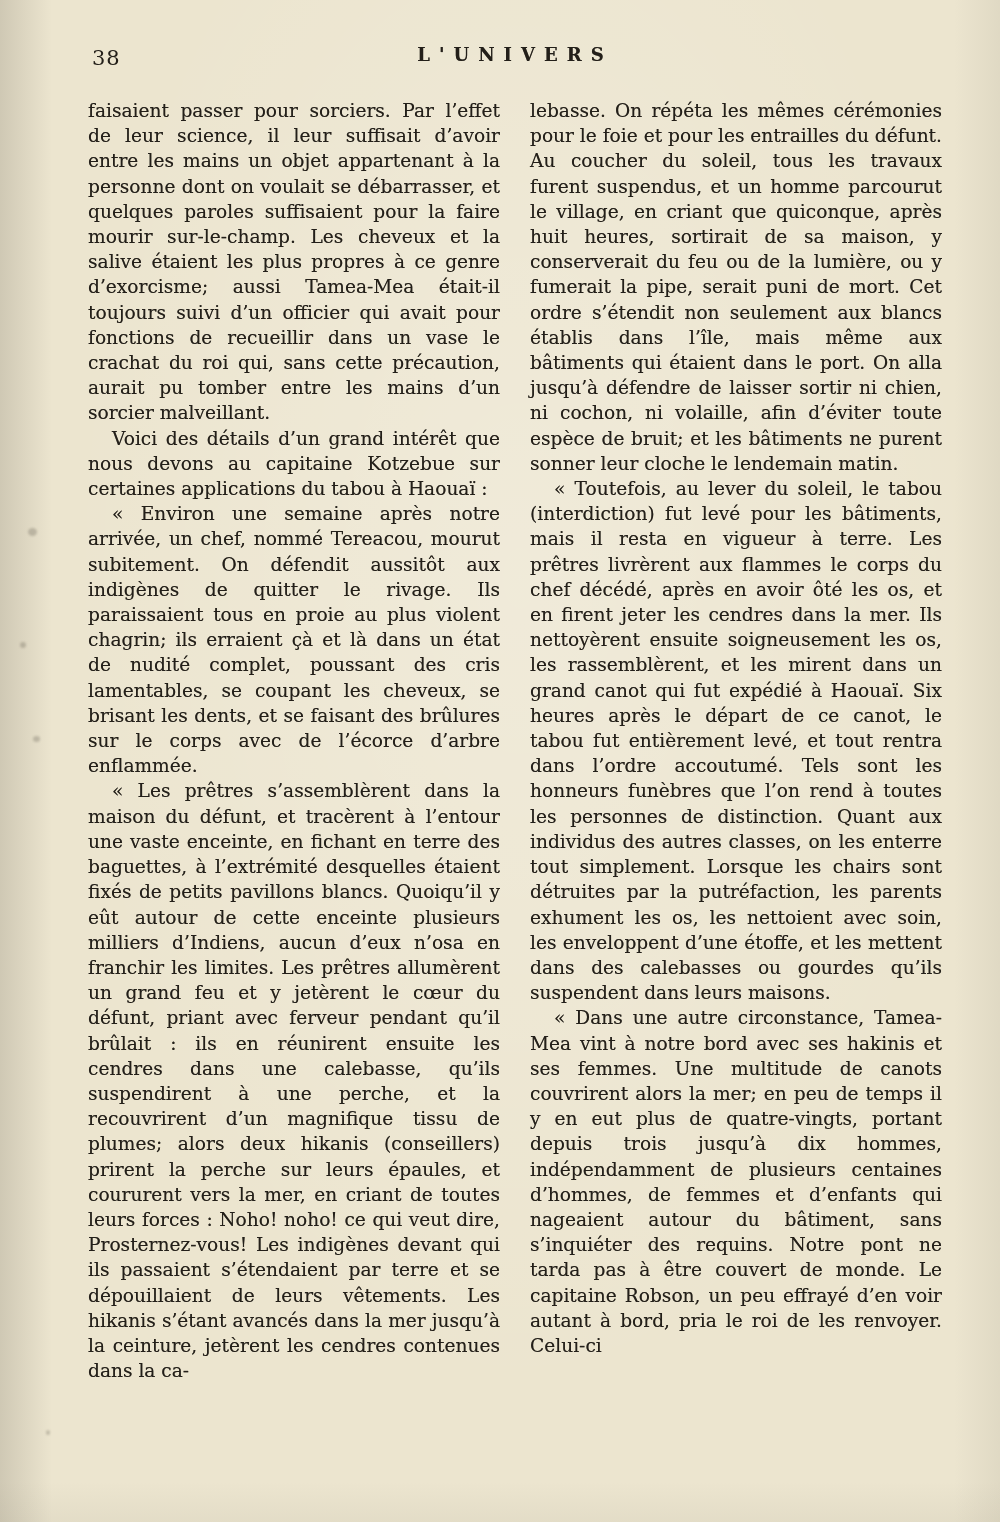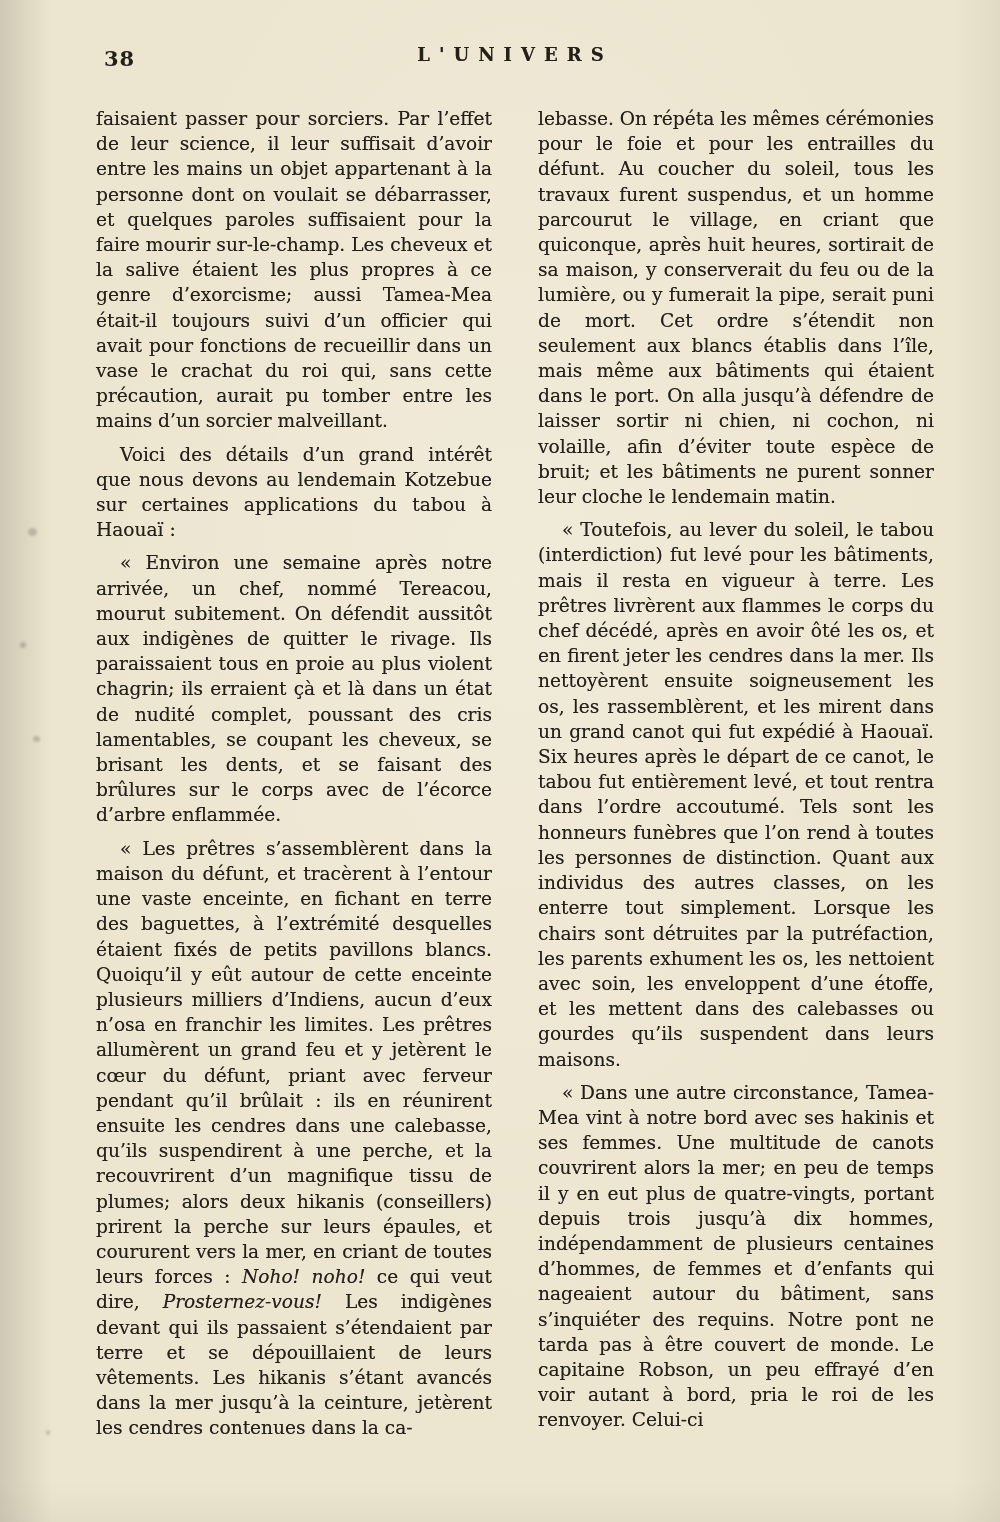--- a/index.html
+++ b/index.html
@@ -25,24 +25,24 @@
     overflow: hidden;
   }
   .page-header {
     position: relative;
     margin: 0 58px 24px 88px;
     text-align: center;
     height: 30px;
   }
   .page-number {
     position: absolute;
-    left: 16px;
+    left: 4px;
     top: 2px;
     font-size: 21px;
-    font-weight: bold;
+    font-weight: normal;
     letter-spacing: 1px;
   }
   .running-title {
     font-size: 18px;
     font-weight: bold;
     letter-spacing: 9px;
     text-shadow: 0 0 0.5px rgba(35,31,25,0.55);
   }
   .text-columns {
     display: flex;
@@ -53,23 +53,23 @@
   }
   .column {
     flex: 1 1 0;
     text-align: justify;
     font-size: 18.6px;
     line-height: 25.2px;
     hyphens: auto;
     -webkit-hyphens: auto;
     text-shadow: 0 0 0.5px rgba(35,31,25,0.55);
   }
-  .para { margin: 8px; }
+  .para { margin: 0; }
   .para.indent { text-indent: 24px; }
-  .it { font-style: italic; }
+  .it { }
   .speck {
     position: absolute;
     border-radius: 50%;
     background: rgba(105,100,88,0.32);
     filter: blur(1.2px);
   }
   .speck.s1 { left: 28px; top: 528px; width: 9px; height: 8px; }
   .speck.s2 { left: 20px; top: 642px; width: 6px; height: 6px; }
   .speck.s3 { left: 33px; top: 736px; width: 7px; height: 6px; }
   .speck.s4 { left: 46px; top: 1430px; width: 4px; height: 5px; }
@@ -85,21 +85,21 @@
   <div class="speck s4"></div>
 
   <div class="page-header">
     <span class="page-number">38</span>
     <span class="running-title">L'UNIVERS</span>
   </div>
 
   <div class="text-columns">
     <div class="column">
         <p class="para"><span>faisaient passer pour sorciers. Par l’effet de leur science, il leur suffisait d’avoir entre les mains un objet appartenant à la personne dont on voulait se débarrasser, et quelques paroles suffisaient pour la faire mourir sur-le-champ. Les cheveux et la salive étaient les plus propres à ce genre d’exorcisme; aussi Tamea-Mea était-il toujours suivi d’un officier qui avait pour fonctions de recueillir dans un vase le crachat du roi qui, sans cette précaution, aurait pu tomber entre les mains d’un sorcier malveillant.</span></p>
-        <p class="para indent"><span>Voici des détails d’un grand intérêt que nous devons au lendemain Kotzebue sur certaines applications du tabou à Haouaï :</span></p>
+        <p class="para indent"><span>Voici des détails d’un grand intérêt que nous devons au capitaine Kotzebue sur certaines applications du tabou à Haouaï :</span></p>
         <p class="para indent"><span>« Environ une semaine après notre arrivée, un chef, nommé Tereacou, mourut subitement. On défendit aussitôt aux indigènes de quitter le rivage. Ils paraissaient tous en proie au plus violent chagrin; ils erraient çà et là dans un état de nudité complet, poussant des cris lamentables, se coupant les cheveux, se brisant les dents, et se faisant des brûlures sur le corps avec de l’écorce d’arbre enflammée.</span></p>
         <p class="para indent"><span>« Les prêtres s’assemblèrent dans la maison du défunt, et tracèrent à l’entour une vaste enceinte, en fichant en terre des baguettes, à l’extrémité desquelles étaient fixés de petits pavillons blancs. Quoiqu’il y eût autour de cette enceinte plusieurs milliers d’Indiens, aucun d’eux n’osa en franchir les limites. Les prêtres allumèrent un grand feu et y jetèrent le cœur du défunt, priant avec ferveur pendant qu’il brûlait : ils en réunirent ensuite les cendres dans une calebasse, qu’ils suspendirent à une perche, et la recouvrirent d’un magnifique tissu de plumes; alors deux hikanis (conseillers) prirent la perche sur leurs épaules, et coururent vers la mer, en criant de toutes leurs forces : </span><span class="it">Noho! noho!</span><span> ce qui veut dire, </span><span class="it">Prosternez-vous!</span><span> Les indigènes devant qui ils passaient s’étendaient par terre et se dépouillaient de leurs vêtements. Les hikanis s’étant avancés dans la mer jusqu’à la ceinture, jetèrent les cendres contenues dans la ca-</span></p>
       </div>
     <div class="column">
         <p class="para"><span>lebasse. On répéta les mêmes cérémonies pour le foie et pour les entrailles du défunt. Au coucher du soleil, tous les travaux furent suspendus, et un homme parcourut le village, en criant que quiconque, après huit heures, sortirait de sa maison, y conserverait du feu ou de la lumière, ou y fumerait la pipe, serait puni de mort. Cet ordre s’étendit non seulement aux blancs établis dans l’île, mais même aux bâtiments qui étaient dans le port. On alla jusqu’à défendre de laisser sortir ni chien, ni cochon, ni volaille, afin d’éviter toute espèce de bruit; et les bâtiments ne purent sonner leur cloche le lendemain matin.</span></p>
         <p class="para indent"><span>« Toutefois, au lever du soleil, le tabou (interdiction) fut levé pour les bâtiments, mais il resta en vigueur à terre. Les prêtres livrèrent aux flammes le corps du chef décédé, après en avoir ôté les os, et en firent jeter les cendres dans la mer. Ils nettoyèrent ensuite soigneusement les os, les rassemblèrent, et les mirent dans un grand canot qui fut expédié à Haouaï. Six heures après le départ de ce canot, le tabou fut entièrement levé, et tout rentra dans l’ordre accoutumé. Tels sont les honneurs funèbres que l’on rend à toutes les personnes de distinction. Quant aux individus des autres classes, on les enterre tout simplement. Lorsque les chairs sont détruites par la putréfaction, les parents exhument les os, les nettoient avec soin, les enveloppent d’une étoffe, et les mettent dans des calebasses ou gourdes qu’ils suspendent dans leurs maisons.</span></p>
         <p class="para indent"><span>« Dans une autre circonstance, Tamea-Mea vint à notre bord avec ses hakinis et ses femmes. Une multitude de canots couvrirent alors la mer; en peu de temps il y en eut plus de quatre-vingts, portant depuis trois jusqu’à dix hommes, indépendamment de plusieurs centaines d’hommes, de femmes et d’enfants qui nageaient autour du bâtiment, sans s’inquiéter des requins. Notre pont ne tarda pas à être couvert de monde. Le capitaine Robson, un peu effrayé d’en voir autant à bord, pria le roi de les renvoyer. Celui-ci</span></p>
       </div>
   </div>
 

